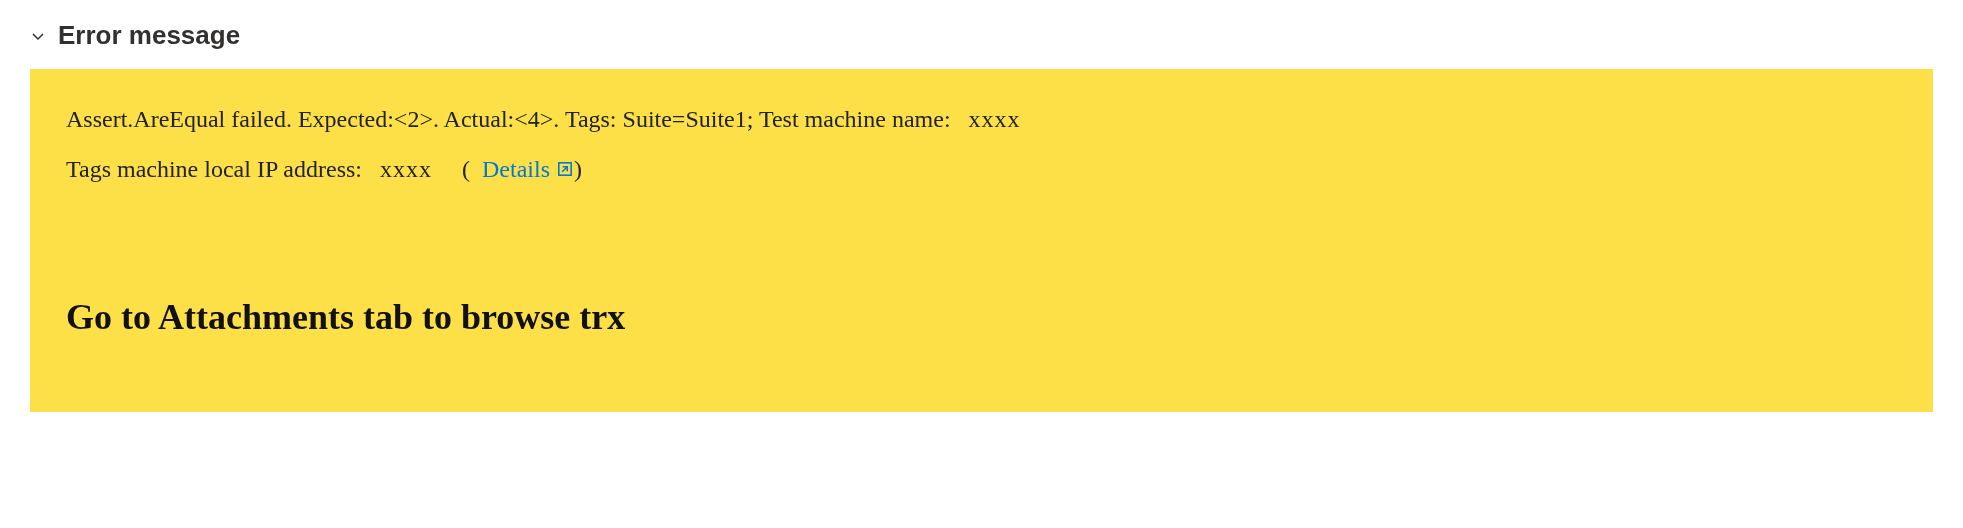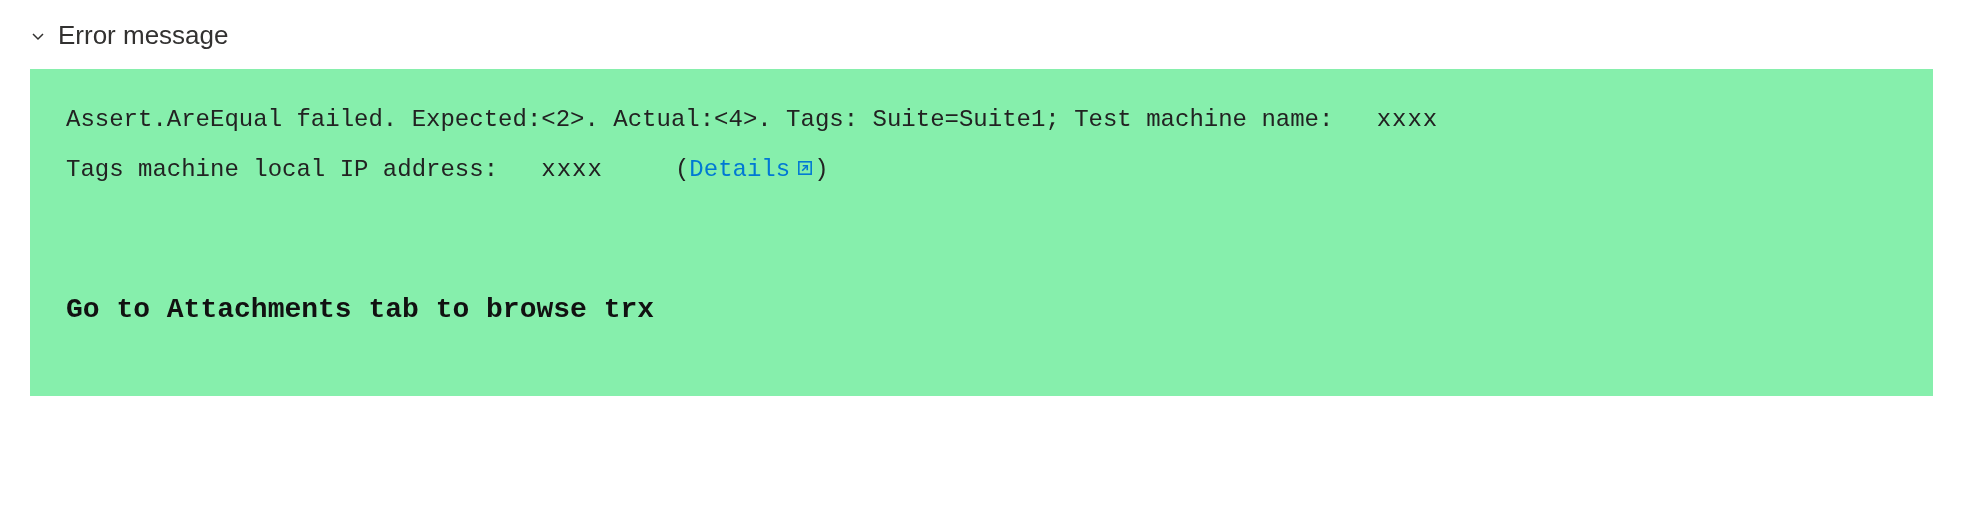--- a/index.html
+++ b/index.html
@@ -28,57 +28,58 @@
       align-items: center;
       justify-content: center;
       color: #323130;
     }
     .chevron svg {
       width: 16px;
       height: 16px;
     }
     .header-label {
       font-size: 26px;
-      font-weight: 400;
+      font-weight: 700;
       color: #323130;
     }
     .message-box {
-      background: #86efac;
+      background: #fde047;
       padding: 28px 36px 60px 36px;
-      font-family: Liberation Mono, monospace;
+      font-family: Liberation Serif, serif;
       font-size: 24px;
       color: #222;
       line-height: 1.9;
     }
     .msg-line {
       white-space: nowrap;
     }
     .msg-line-2 {
       margin-top: 4px;
     }
     .redacted {
       letter-spacing: 1px;
     }
     .details-link {
       color: #0078d4;
       text-decoration: none;
       cursor: pointer;
+      margin-left: 12px;
     }
     .external-icon {
       display: inline-block;
       vertical-align: -1px;
       margin-left: 6px;
     }
     .external-icon svg {
       width: 18px;
       height: 18px;
     }
     .bold-line {
       font-weight: 700;
-      font-size: 28px;
+      font-size: 36px;
       margin-top: 90px;
       color: #111;
     }
   </style>
 </head>
 <body>
 
 <div class="section">
   <div class="header">
     <span class="chevron">

